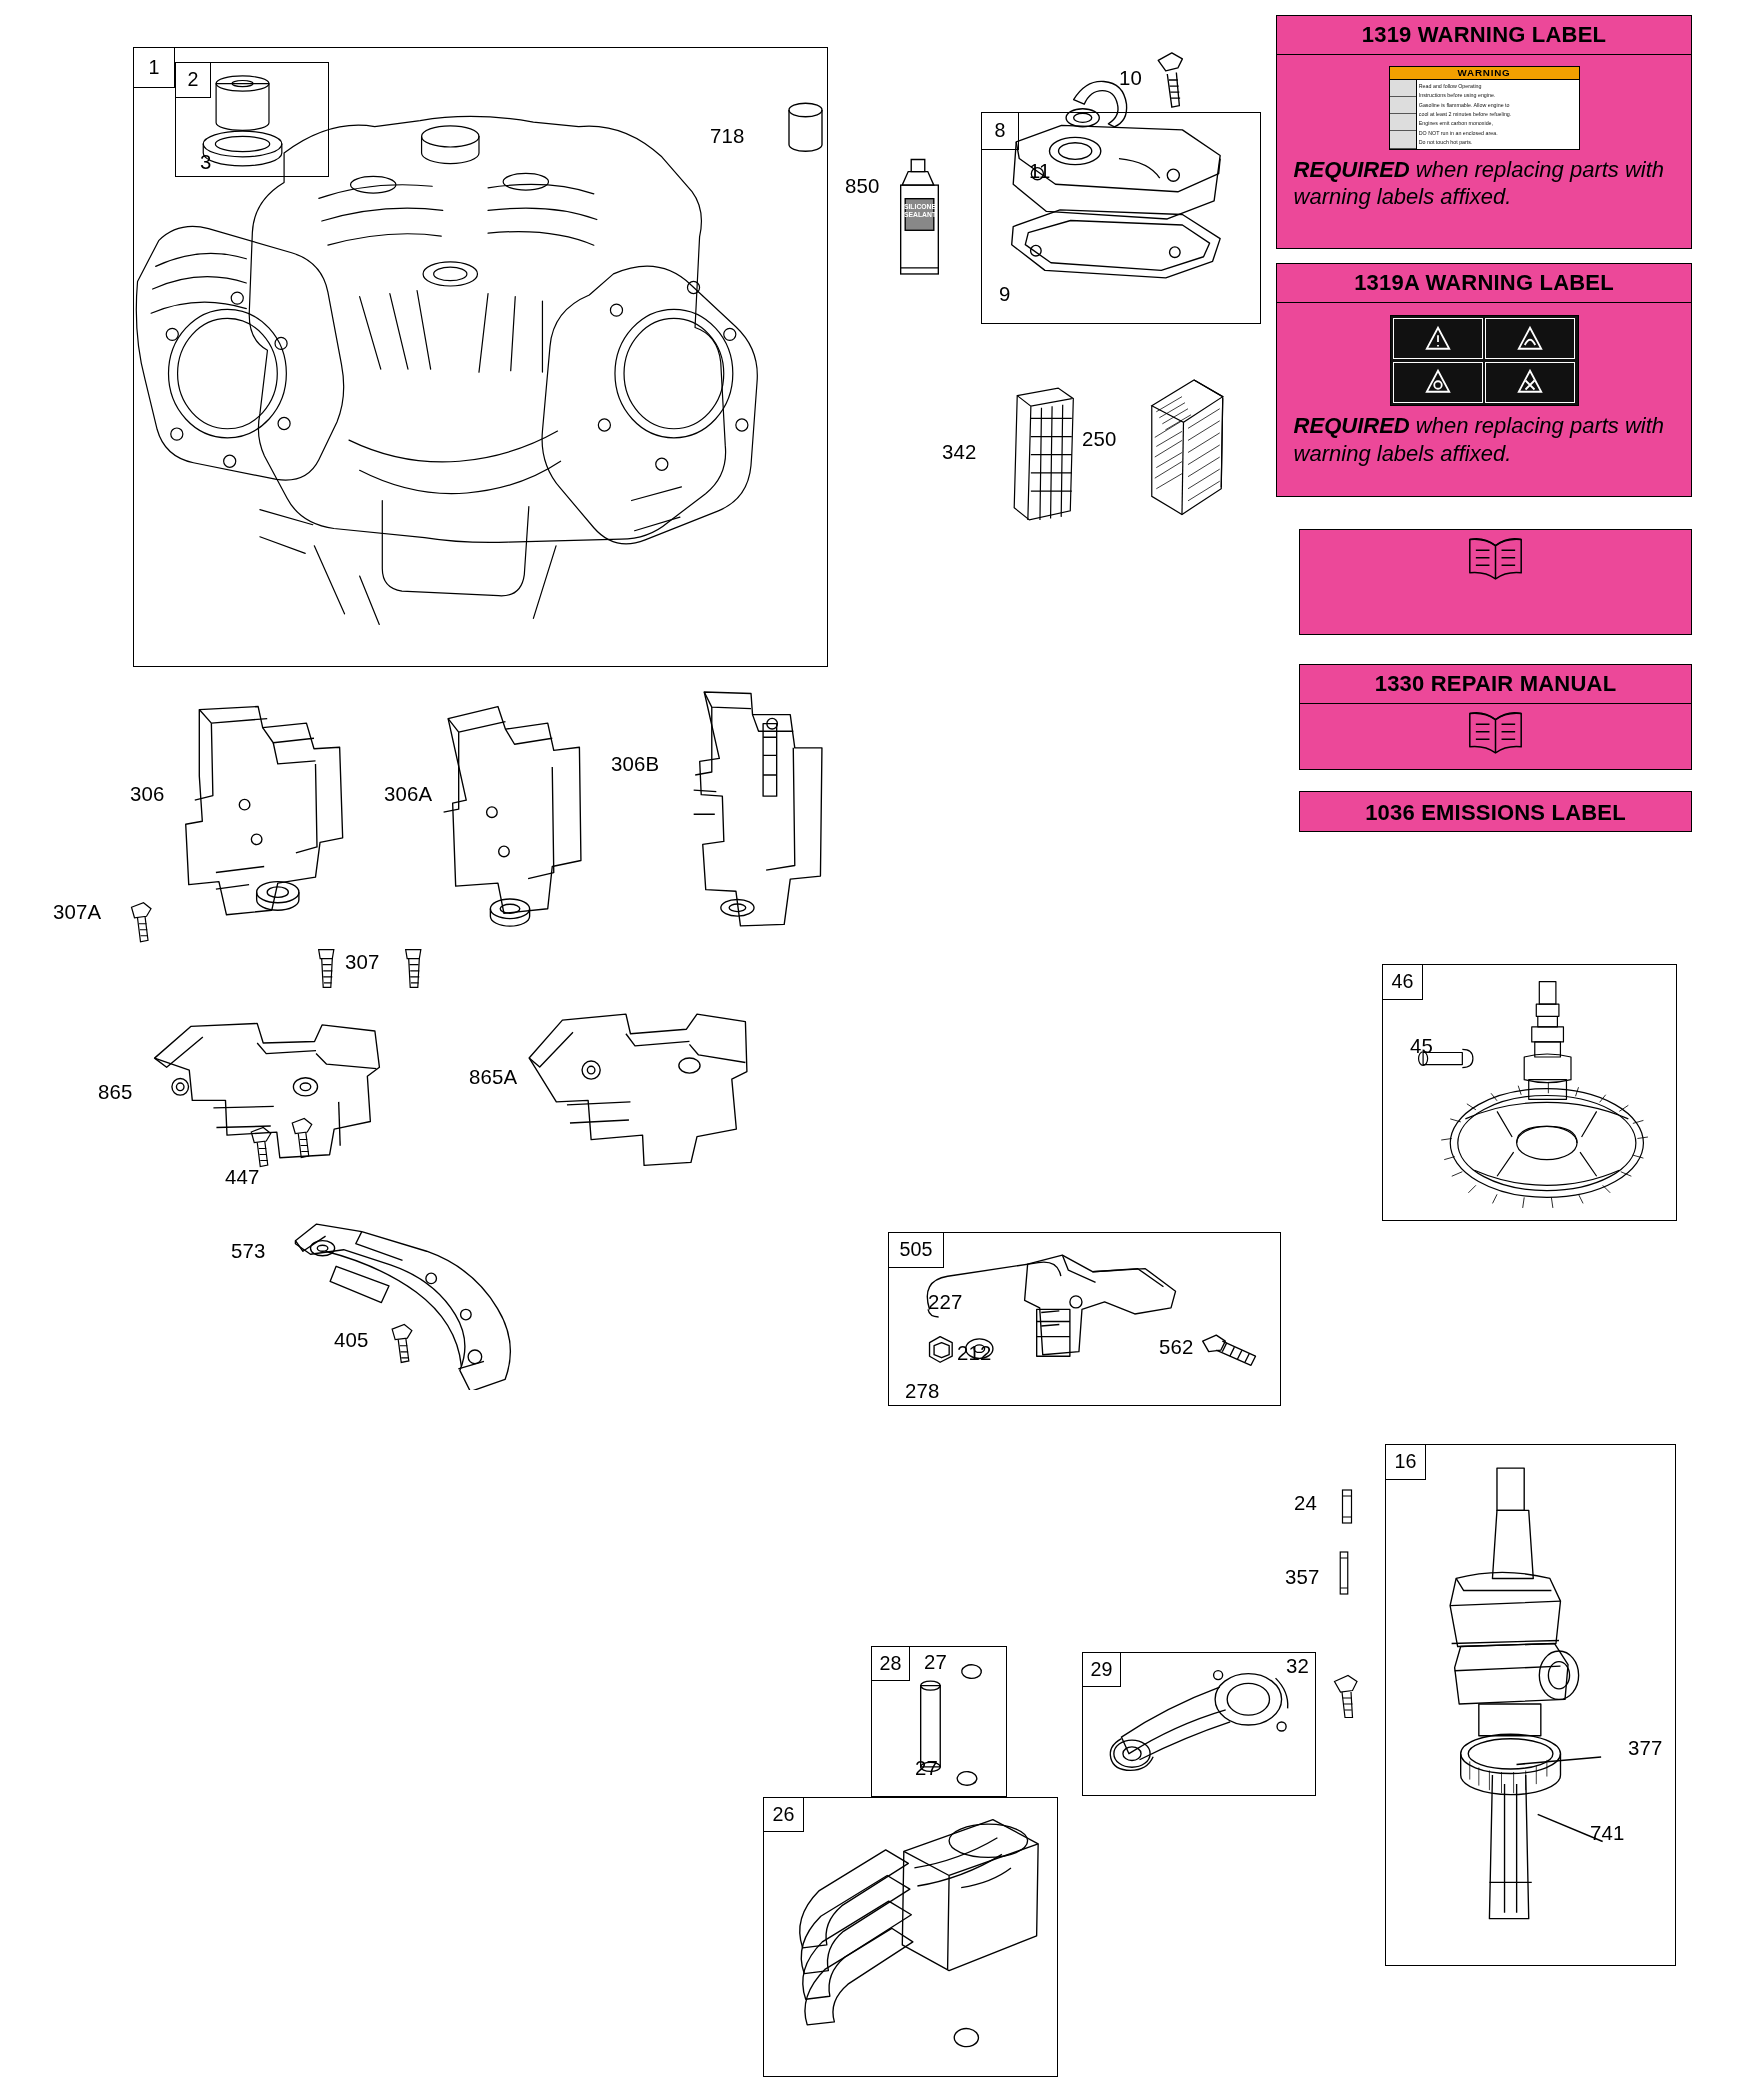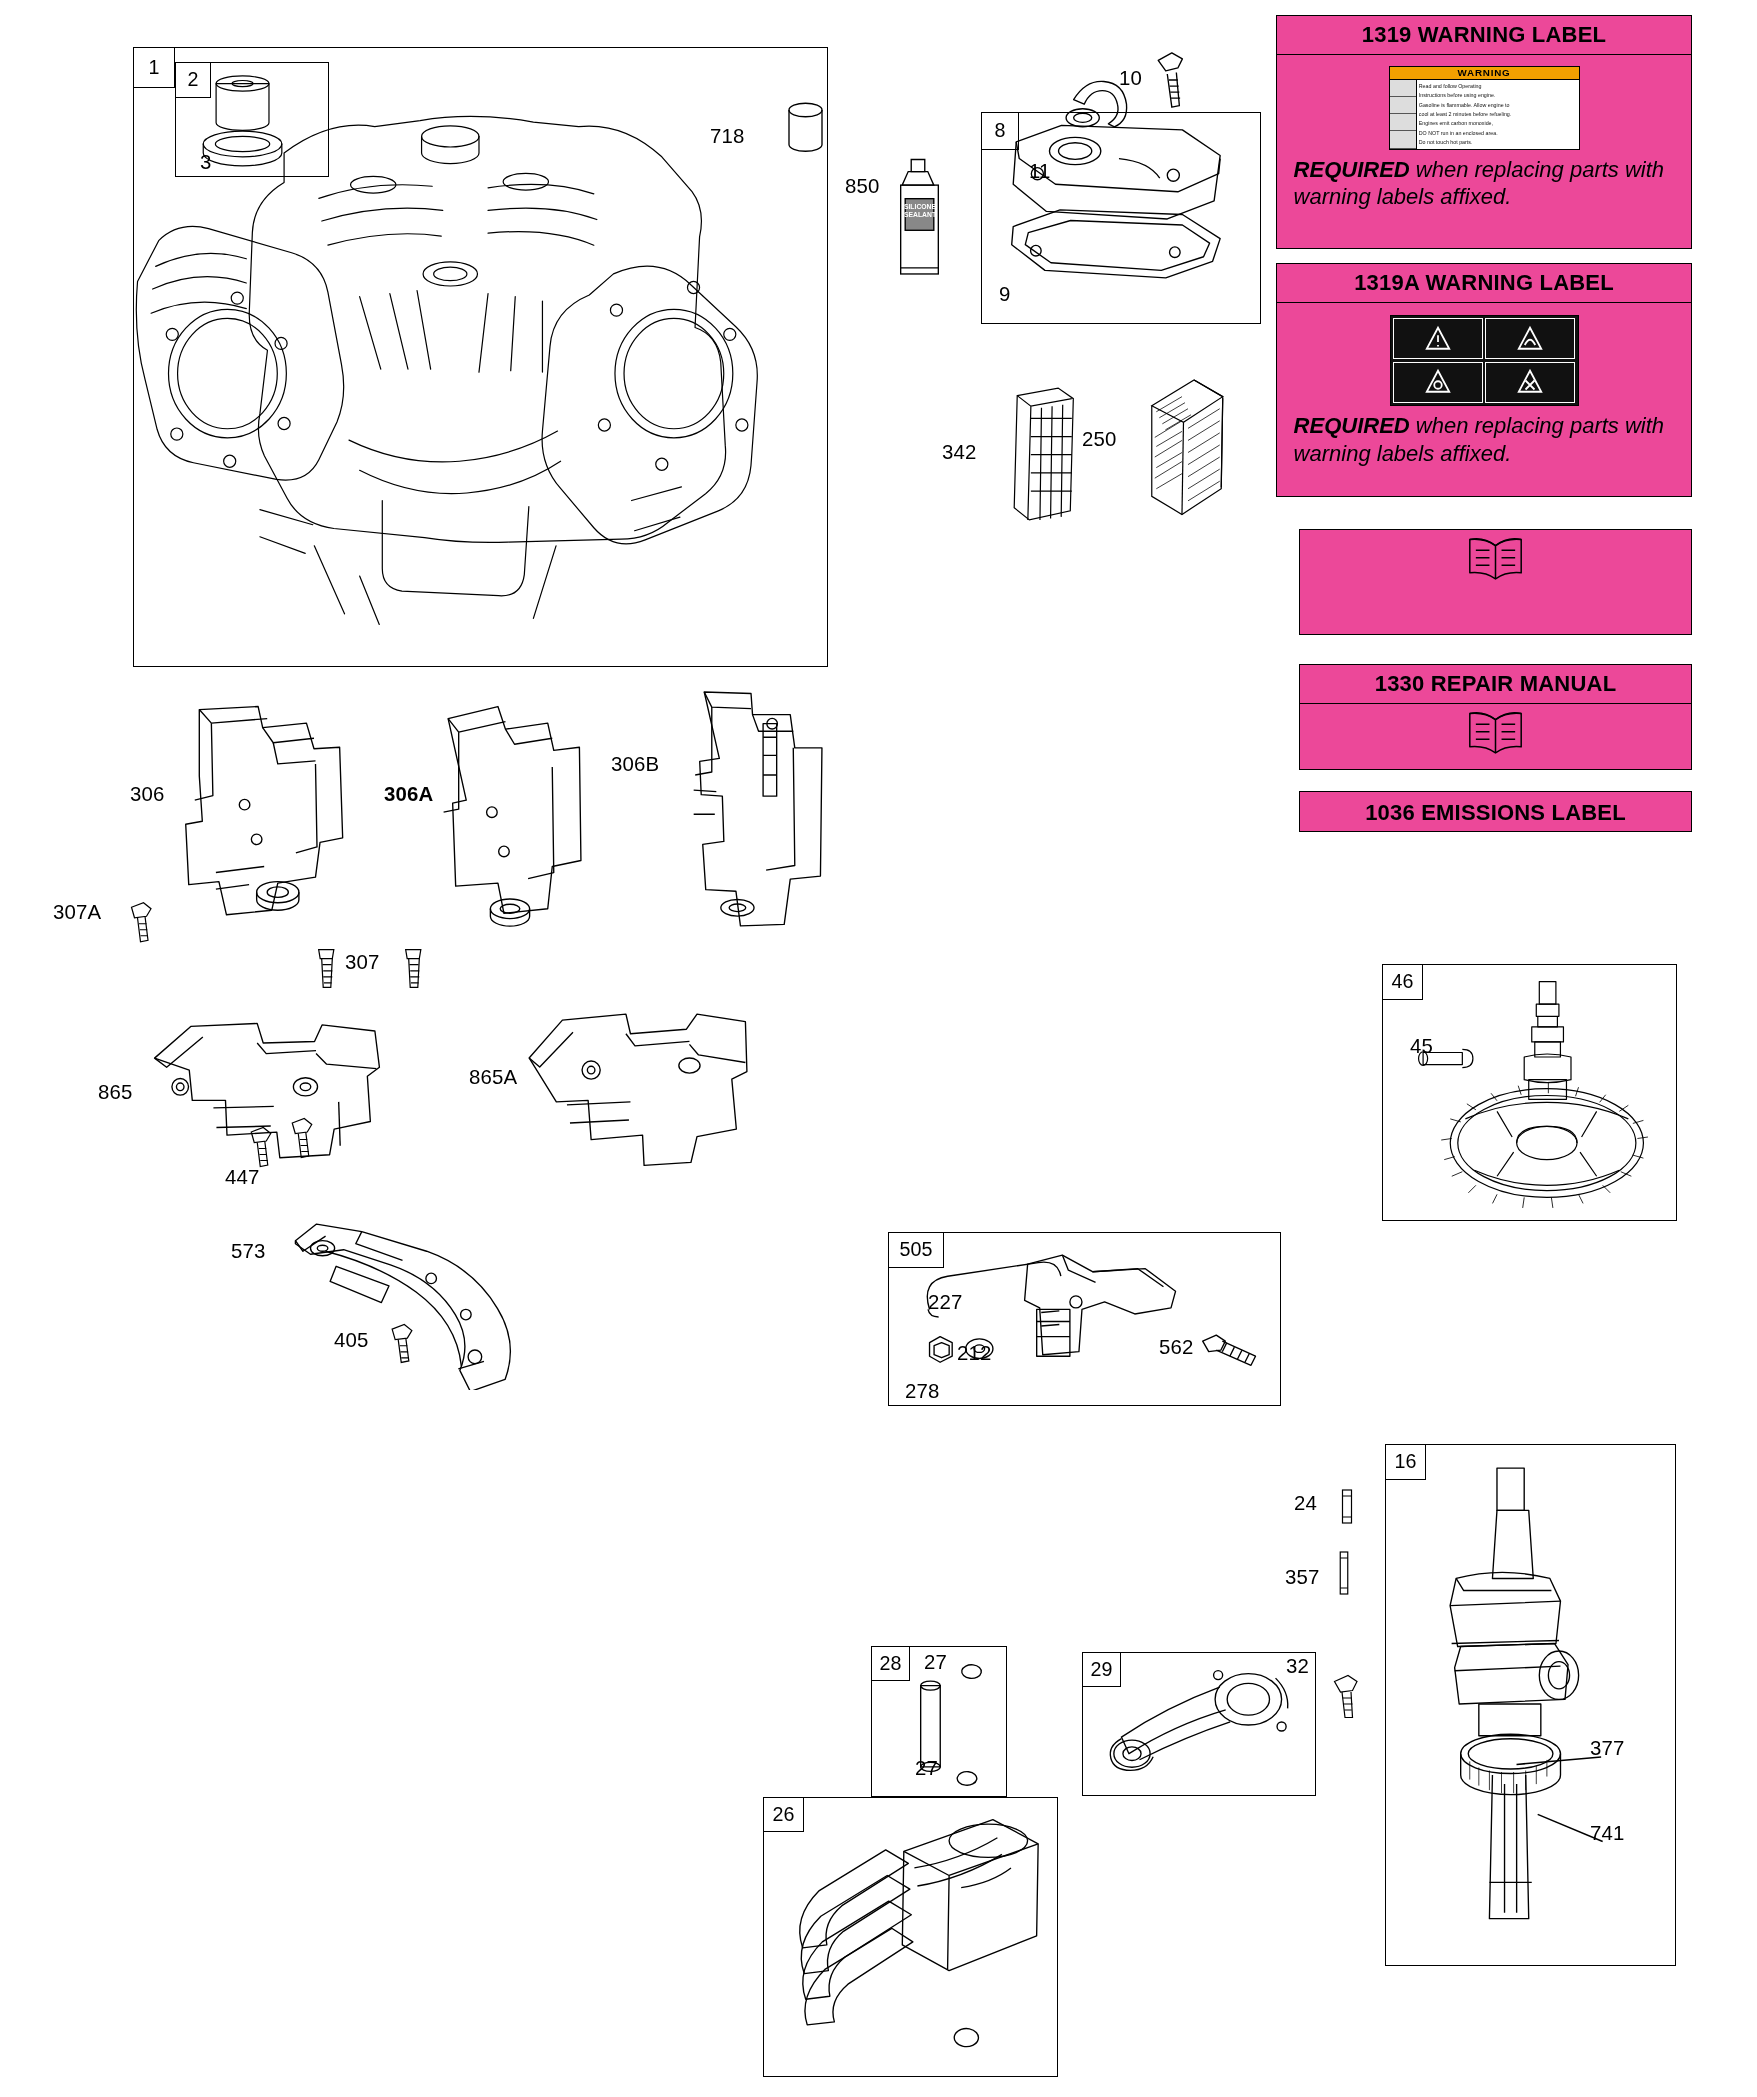--- a/index.html
+++ b/index.html
@@ -741,40 +741,40 @@
   <div class="callout abs" style="left:200px; top:151px;">3</div>
   <div class="callout abs" style="left:710px; top:125px;">718</div>
   <div class="callout abs" style="left:1119px; top:67px;">10</div>
   <div class="callout abs" style="left:1029px; top:160px;">11</div>
   <div class="callout abs" style="left:999px; top:283px;">9</div>
   <div class="callout abs" style="left:845px; top:175px;">850</div>
   <div class="callout abs" style="left:942px; top:441px;">342</div>
   <div class="callout abs" style="left:1082px; top:428px;">250</div>
 
   <div class="callout abs" style="left:130px; top:783px;">306</div>
-  <div class="callout abs" style="left:384px; top:783px;font-weight:bold;">306A</div>
+  <div class="callout abs" style="left:384px; top:783px;">306A</div>
   <div class="callout abs" style="left:611px; top:753px;">306B</div>
   <div class="callout abs" style="left:53px;  top:901px;">307A</div>
   <div class="callout abs" style="left:345px; top:951px;">307</div>
   <div class="callout abs" style="left:98px; top:1081px;">865</div>
   <div class="callout abs" style="left:469px; top:1066px;">865A</div>
   <div class="callout abs" style="left:225px; top:1166px;">447</div>
   <div class="callout abs" style="left:231px; top:1240px;">573</div>
   <div class="callout abs" style="left:334px; top:1329px;">405</div>
 
   <div class="callout abs" style="left:928px; top:1291px;">227</div>
   <div class="callout abs" style="left:957px; top:1342px;">212</div>
   <div class="callout abs" style="left:905px; top:1380px;">278</div>
   <div class="callout abs" style="left:1159px; top:1336px;">562</div>
 
   <div class="callout abs" style="left:1410px; top:1035px;">45</div>
 
   <div class="callout abs" style="left:1294px; top:1492px;">24</div>
   <div class="callout abs" style="left:1285px; top:1566px;">357</div>
-  <div class="callout abs" style="left:1590px; top:1737px;">377</div>
+  <div class="callout abs" style="left:1628px; top:1737px;">377</div>
   <div class="callout abs" style="left:1590px; top:1822px;">741</div>
 
   <div class="callout abs" style="left:924px; top:1651px;">27</div>
   <div class="callout abs" style="left:915px; top:1757px;">27</div>
   <div class="callout abs" style="left:1286px; top:1655px;">32</div>
   <div class="callout abs" style="left:772px; top:2024px;"></div>
   <div class="callout abs" style="left:942px; top:2023px;"></div>
 
 </div>
 

